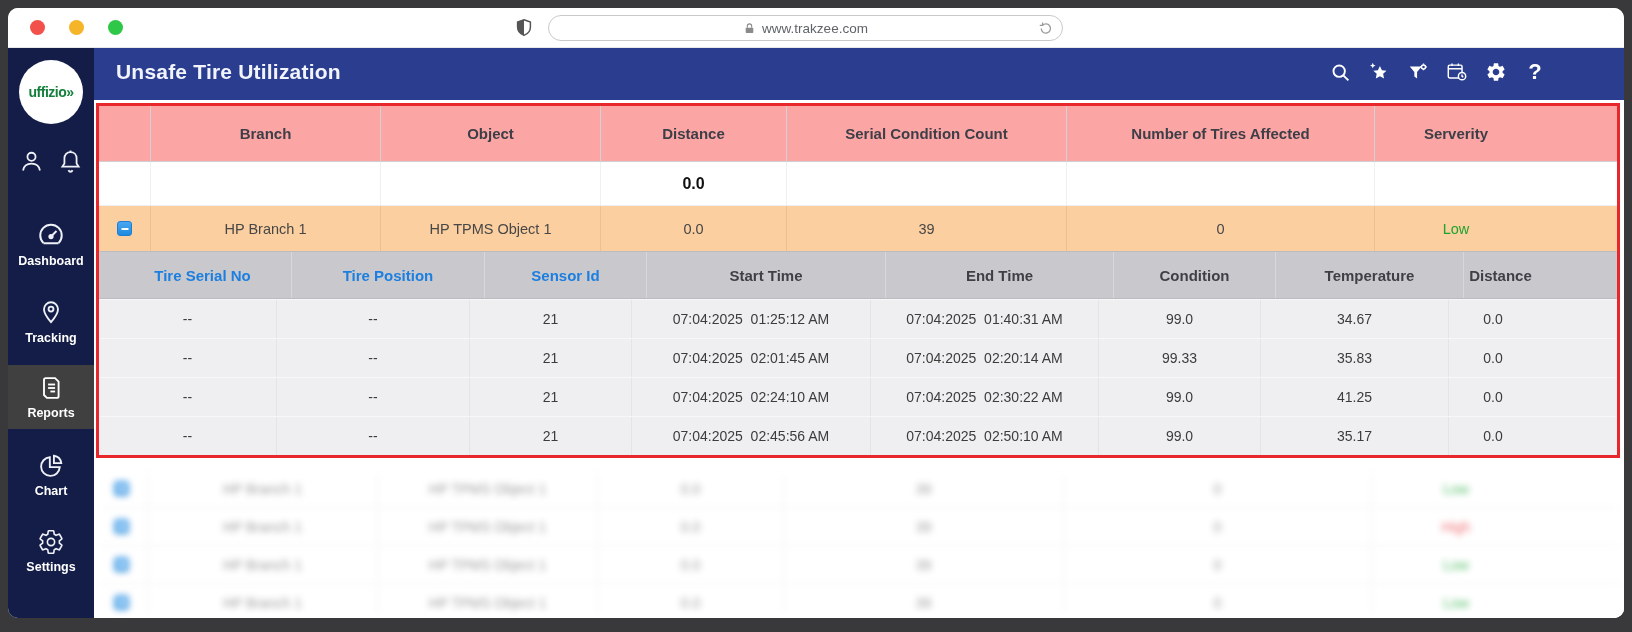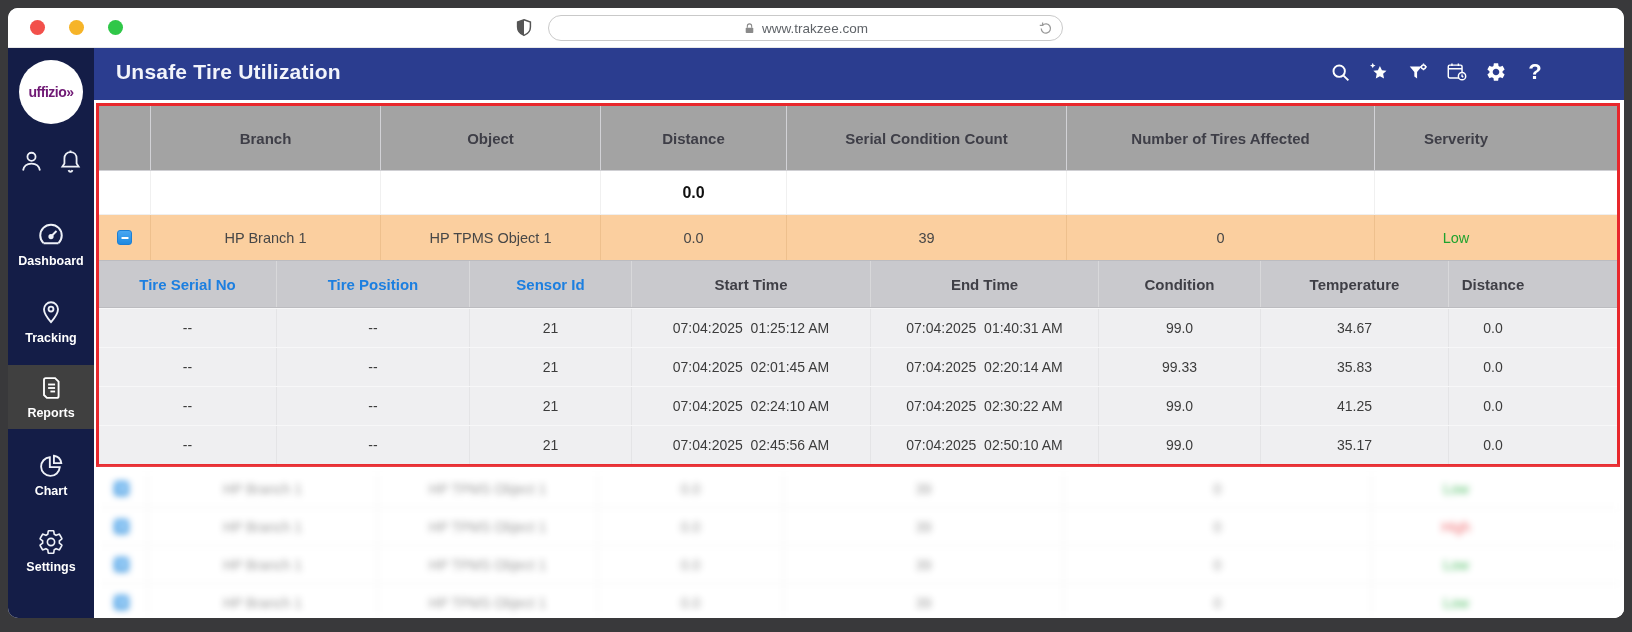--- a/index.html
+++ b/index.html
@@ -20,21 +20,21 @@
             border:1px solid #c9c9c9; border-radius:13px; background:#fff;
             display:flex; align-items:center; justify-content:center; gap:6px;
             color:#5f6368; font-size:13.5px; }
   .urlbar .reload { position:absolute; right:8px; top:4px; width:17px; height:17px; }
 
   
   .app { display:flex; height:570px; }
   .sidebar { width:86px; background:#141d47; flex:0 0 86px; position:relative; color:#eef1f8; }
   .logo-circle { position:absolute; left:11px; top:12px; width:64px; height:64px; border-radius:50%;
                  background:#ffffff; display:flex; align-items:center; justify-content:center; }
-  .logo-text { color:#701a75; font-weight:700; font-size:14px; letter-spacing:-0.5px; }
+  .logo-text { color:#15803d; font-weight:700; font-size:14px; letter-spacing:-0.5px; }
   .side-duo { position:absolute; left:0; top:100px; width:86px; display:flex; justify-content:center; gap:12px; }
   .nav-item { position:absolute; left:0; width:86px; display:flex; flex-direction:column;
               align-items:center; gap:4px; padding:9px 0; cursor:pointer; }
   .nav-item .lbl { font-size:12.5px; font-weight:700; color:#ffffff; }
   .nav-item.active { background:#404040; }
 
   
   .main { flex:1; display:flex; flex-direction:column; background:#fff; }
   .topbar { height:52px; background:#2b3d8f; display:flex; align-items:center; padding:0 26px 4px 22px; }
   .page-title { color:#f2f4fb; font-size:21px; font-weight:600; letter-spacing:0.2px; }
@@ -43,37 +43,37 @@
   .help-q { color:#fff; font-size:22px; font-weight:700; }
 
   
   .content { position:relative; flex:1; background:#ffffff; overflow:hidden; }
   .report { position:absolute; left:2px; right:4px; top:3px; border:3px solid #e8272c; background:#fff; }
 
   .main-cols { display:grid; grid-template-columns:52px 230px 220px 186px 280px 308px 1fr; }
   .sub-cols  { display:grid; grid-template-columns:178px 193px 162px 239px 228px 162px 188px 1fr; }
   .cell { display:flex; align-items:center; justify-content:center; overflow:hidden; }
 
-  .thead { height:65px; background:#a3a3a3; border-bottom:1px solid #cfcfd3; }
+  .thead { height:56px; background:#fca5a5; border-bottom:1px solid #cfcfd3; }
   .thead .cell { font-size:15px; font-weight:700; color:#3e3e47; border-right:1px solid #d2d2d6; }
   .thead .cell:last-child { border-right:none; }
 
   .row-summary { height:44px; background:#ffffff; border-bottom:1px solid #efefef; }
   .row-summary .cell { border-right:1px solid #f0f0f0; font-size:16px; font-weight:700; color:#101010; }
   .row-summary .cell:last-child { border-right:none; }
 
   .row-group { height:45px; background:#fbcf9f; }
   .row-group .cell { border-right:1px solid #eec08d; font-size:14.5px; color:#474747; }
   .row-group .cell:last-child { border-right:none; }
 
   .toggle-btn { width:15px; height:15px; border-radius:3px; border:1px solid #1d7fd4;
                 background:linear-gradient(#4aa7f2,#1e8ae0); display:flex; align-items:center;
                 justify-content:center; cursor:pointer; }
 
-  .subhead { height:48px; background:#c9c9cd; border-top:1px solid #bcbcc0; border-bottom:1px solid #bcbcc0; }
+  .subhead { height:48px; background:#c9c9cd; border-top:1px solid #bcbcc0; border-bottom:1px solid #bcbcc0;padding-left:15px; }
   .subhead .cell { font-size:15px; font-weight:700; color:#3f3f46; border-right:1px solid #d8d8da; }
   .subhead .cell:last-child { border-right:none; }
   .subhead .cell.link { color:#1c7fe0; }
 
   .row-detail { height:39px; background:#efeff1; border-top:1px solid #f7f7f8; }
   .row-detail .cell { font-size:14px; color:#3c3c3c; border-right:1px solid #e4e4e6; white-space:pre; }
   .row-detail .cell:last-child { border-right:none; }
 
   .pad-last { padding-right:80px; }
 

